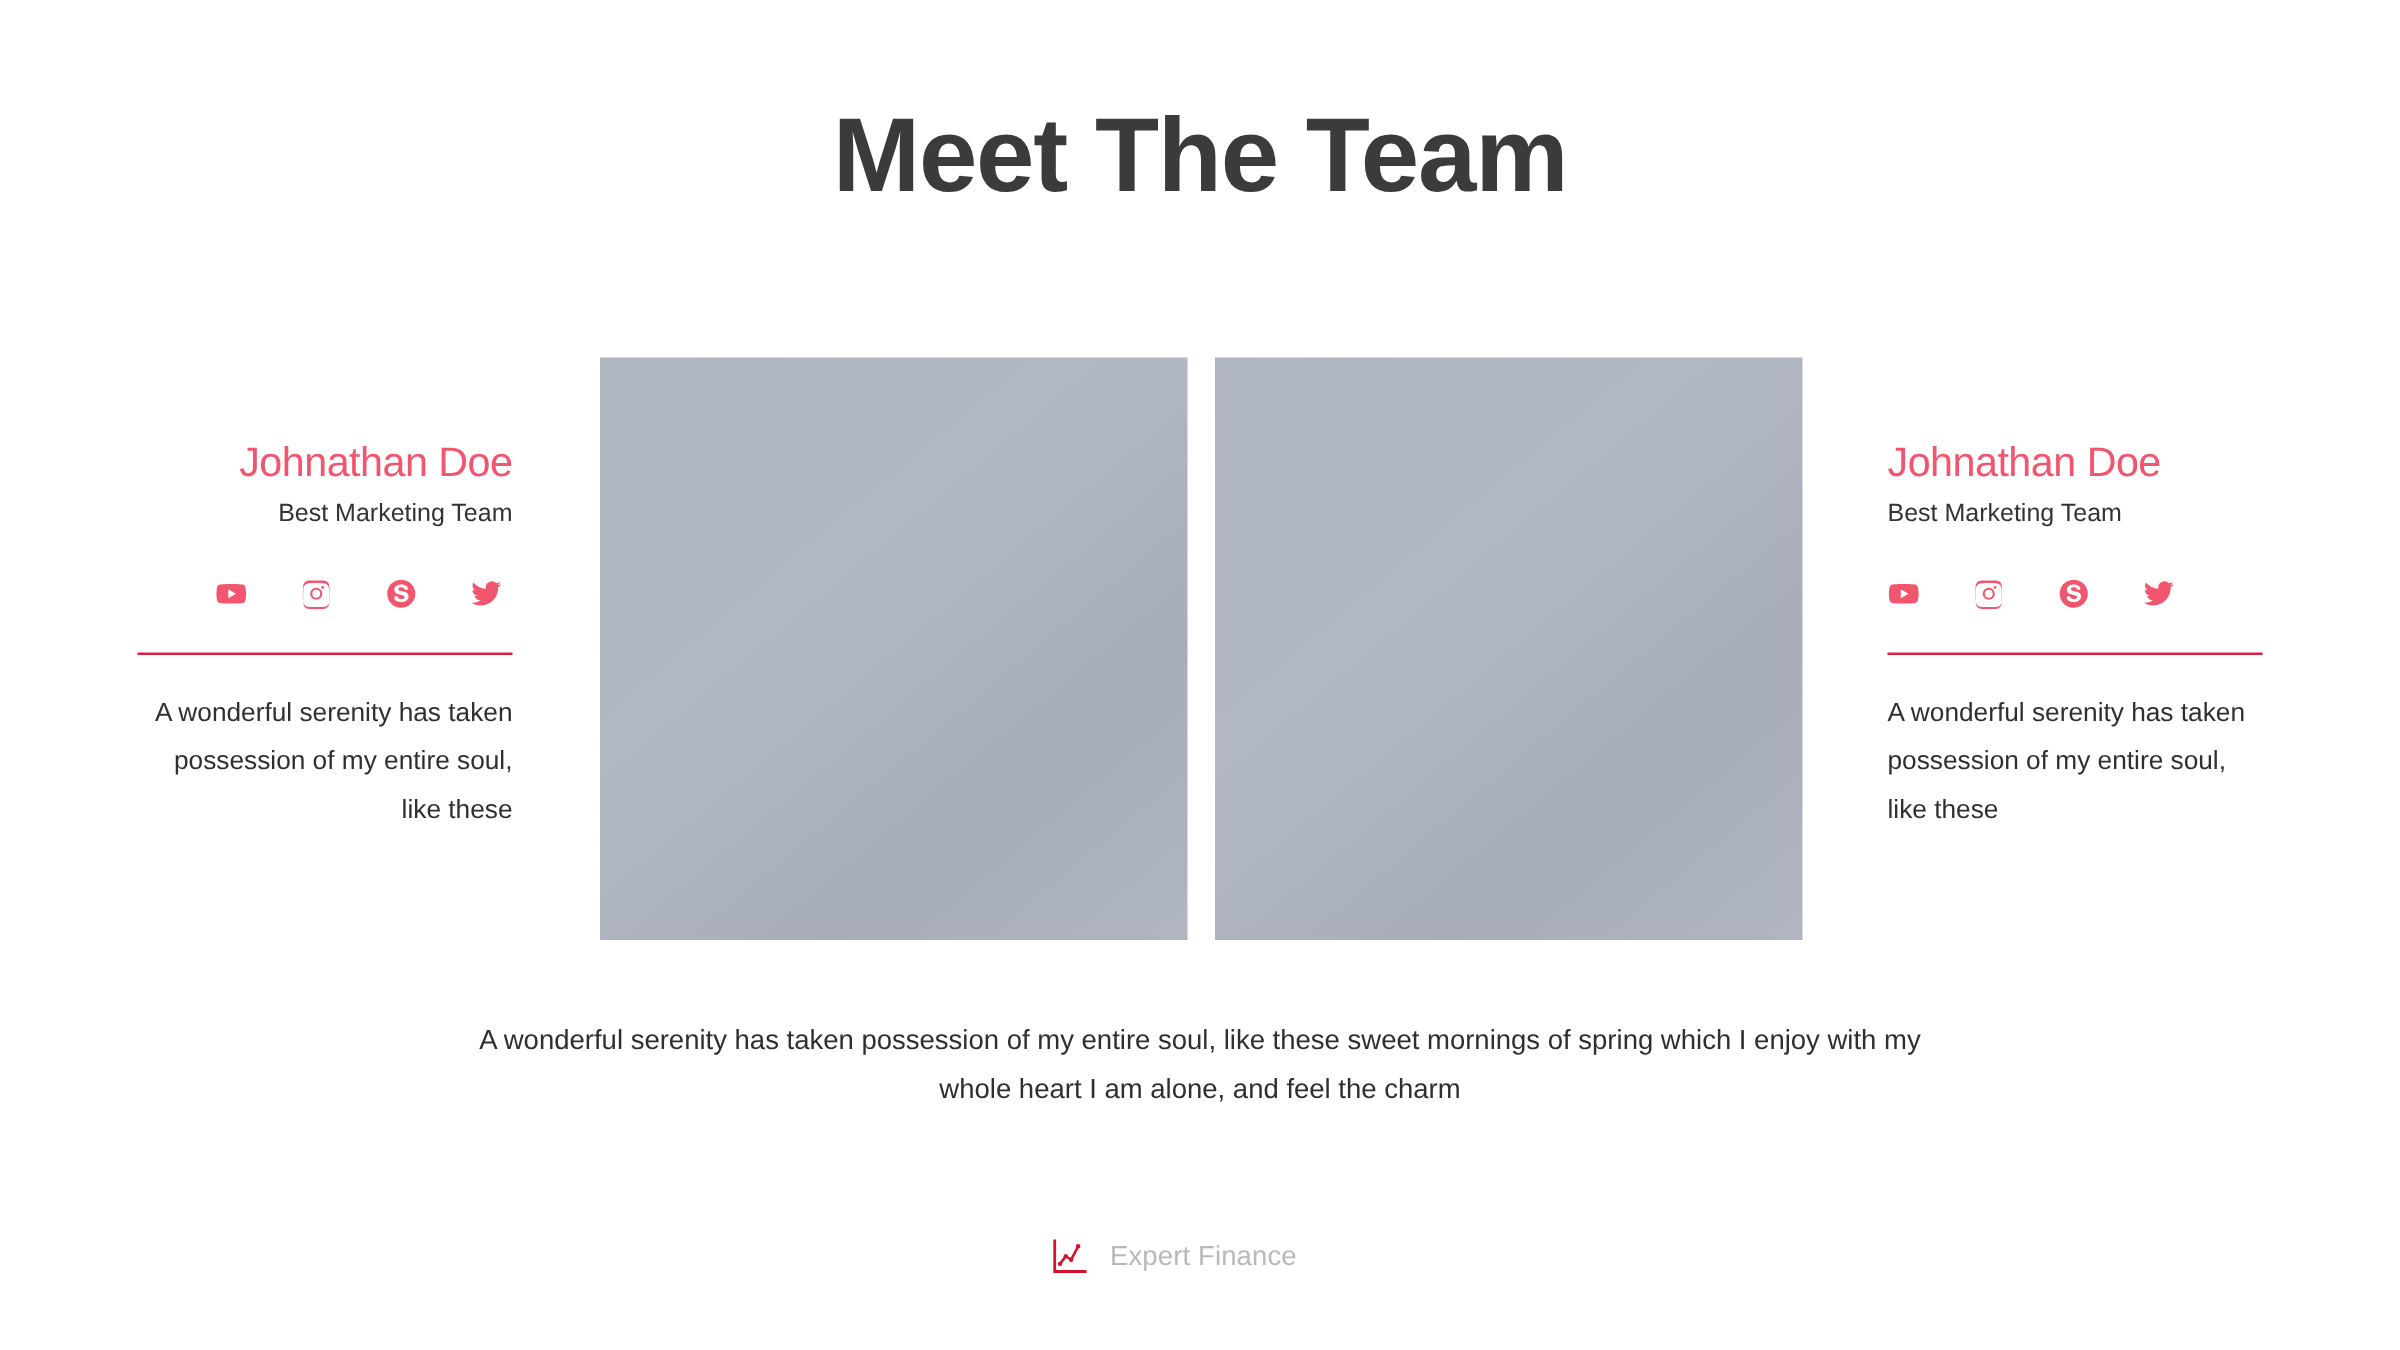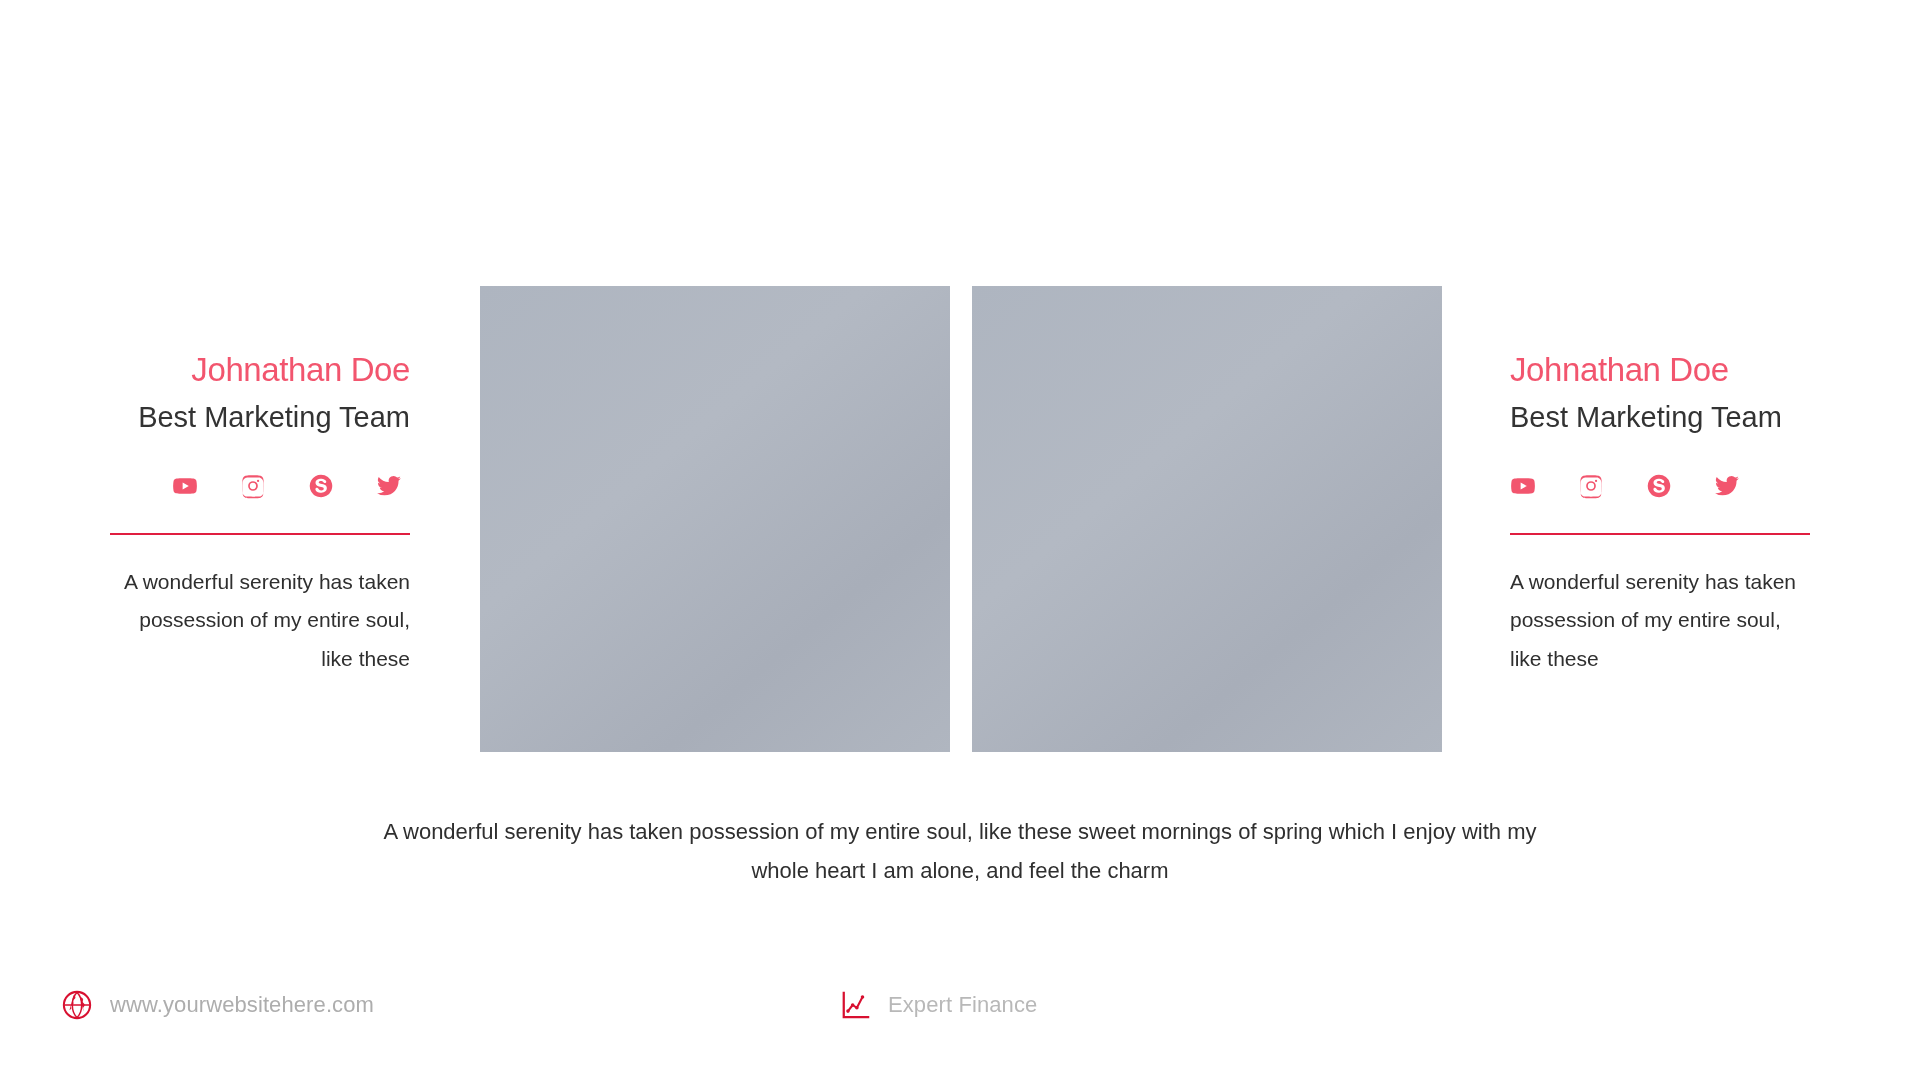--- a/index.html
+++ b/index.html
@@ -44,21 +44,21 @@
 
   .profile-name {
     font-size: 33px;
     font-weight: normal;
     color: #f2556e;
     letter-spacing: -0.4px;
     line-height: 1.2;
   }
   .profile-role {
     margin-top: 9px;
-    font-size: 29px;
+    font-size: 20px;
     color: #333333;
     font-weight: 400;
     line-height: 1.25;
   }
 
   .social-row {
     display: flex;
     gap: 42px;
     margin-top: 38px;
     align-items: center;
@@ -141,20 +141,21 @@
     letter-spacing: 0.1px;
     white-space: nowrap;
   }
   .footer-brand .footer-label { color: #b8b8b8; }
 </style>
 </head>
 <body>
 
 <div class="slide">
 
+  <div class="page-title">Meet The Team</div>
 
   <div class="profile profile-left">
     <div class="profile-name">Johnathan Doe</div>
     <div class="profile-role">Best Marketing Team</div>
 
     <div class="social-row">
       <span class="social-icon">
         <svg viewBox="0 0 24 24">
             <path d="M22.5 7.2a2.8 2.8 0 0 0-1.95-1.98C18.8 4.75 12 4.75 12 4.75s-6.8 0-8.55.47A2.8 2.8 0 0 0 1.5 7.2 29 29 0 0 0 1.03 12c0 1.62.16 3.23.47 4.8a2.8 2.8 0 0 0 1.95 1.95c1.75.47 8.55.47 8.55.47s6.8 0 8.55-.47a2.8 2.8 0 0 0 1.95-1.95c.31-1.57.47-3.18.47-4.8a29 29 0 0 0-.47-4.8zM9.82 15.27V8.73L15.5 12l-5.68 3.27z"></path>
           </svg>
@@ -209,32 +210,20 @@
           </svg>
       </span>
     </div>
 
     <div class="profile-divider"></div>
     <div class="profile-body">A wonderful serenity has taken possession of my entire soul, like these</div>
   </div>
 
   <div class="bottom-text">A wonderful serenity has taken possession of my entire soul, like these sweet mornings of spring which I enjoy with my whole heart I am alone, and feel the charm</div>
 
-  <div class="footer-item footer-website">
-    <span class="footer-icon">
-      <svg viewBox="0 0 32 32">
-        <circle cx="16" cy="16" r="14" fill="none" stroke="#d81030" stroke-width="2.2"></circle>
-        <path d="M16 2.6c-3.4 3.2-5 7.6-5 13.4s1.6 10.2 5 13.4c3.4-3.2 5-7.6 5-13.4s-1.6-10.2-5-13.4z" fill="none" stroke="#d81030" stroke-width="1.6"></path>
-        <path d="M3 16h26" fill="none" stroke="#d81030" stroke-width="1.6"></path>
-        <path d="M12.5 5.5c1.6.4 2.2 2 1.6 3.3-.5 1.2-2.2 1.2-2.6 2.6-.3 1.2 1 1.8.7 3-.3 1.2-2 1-2.5 2.3-.4 1.1.6 2 .2 3-.3.9-1.4 1.1-2 1.9" fill="#d81030" stroke="none" opacity="0.95"></path>
-        <path d="M19 7.2c1.1.7 2.6.8 3.3 2 .7 1.3-.4 2.4-.1 3.7.3 1.3 1.9 1.6 2 3 .1 1.3-1.3 1.9-1.6 3.1-.3 1.2.6 2.3.1 3.4" fill="#d81030" stroke="none" opacity="0.95"></path>
-      </svg>
-    </span>
-    <span class="footer-label">www.yourwebsitehere.com</span>
-  </div>
 
   <div class="footer-item footer-brand">
     <span class="footer-icon">
       <svg viewBox="0 0 32 32">
         <path d="M4 3v26h26" fill="none" stroke="#d81030" stroke-width="2.4" stroke-linecap="square"></path>
         <path d="M8.5 22.5l5-6.5 4.5 3 6-11.5" fill="none" stroke="#d81030" stroke-width="2.2" stroke-linejoin="round" stroke-linecap="round"></path>
         <circle cx="8.5" cy="22.5" r="1.9" fill="#d81030"></circle>
         <circle cx="13.5" cy="16" r="1.9" fill="#d81030"></circle>
         <circle cx="18" cy="19" r="1.9" fill="#d81030"></circle>
         <circle cx="24" cy="7.5" r="1.9" fill="#d81030"></circle>

